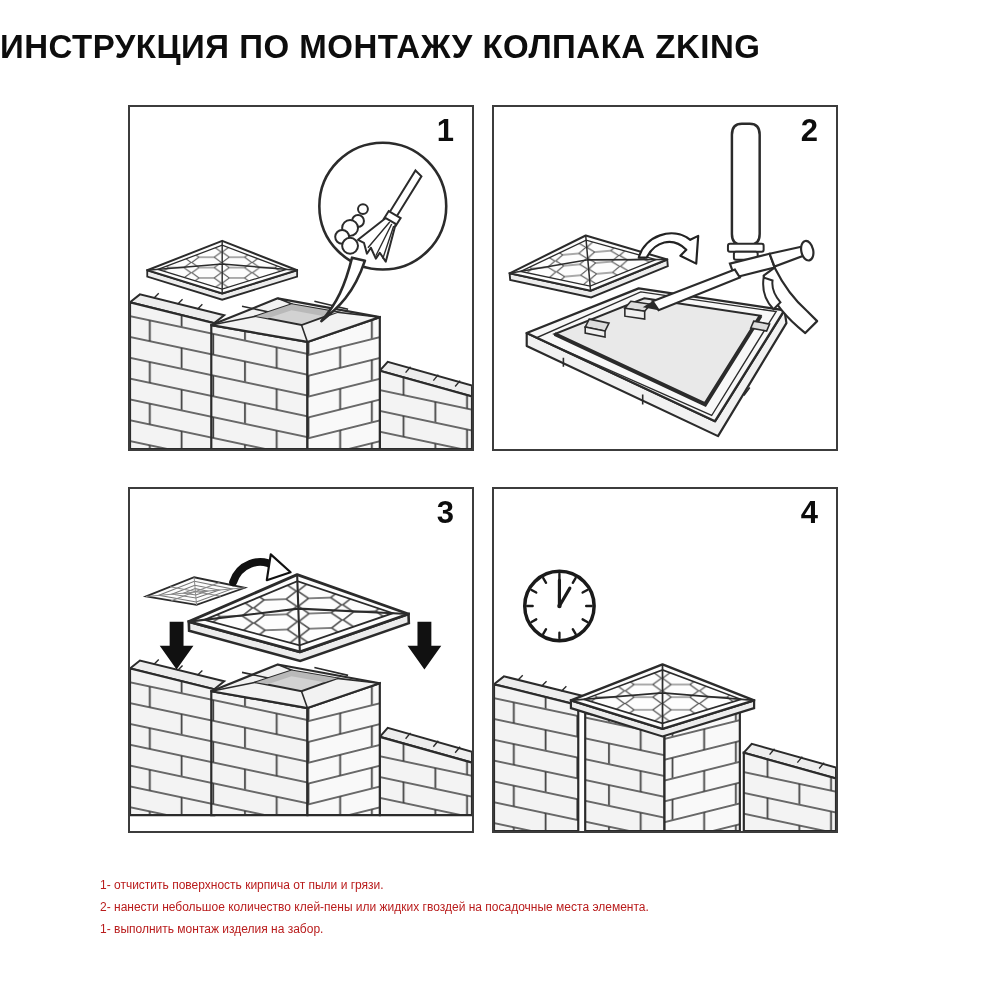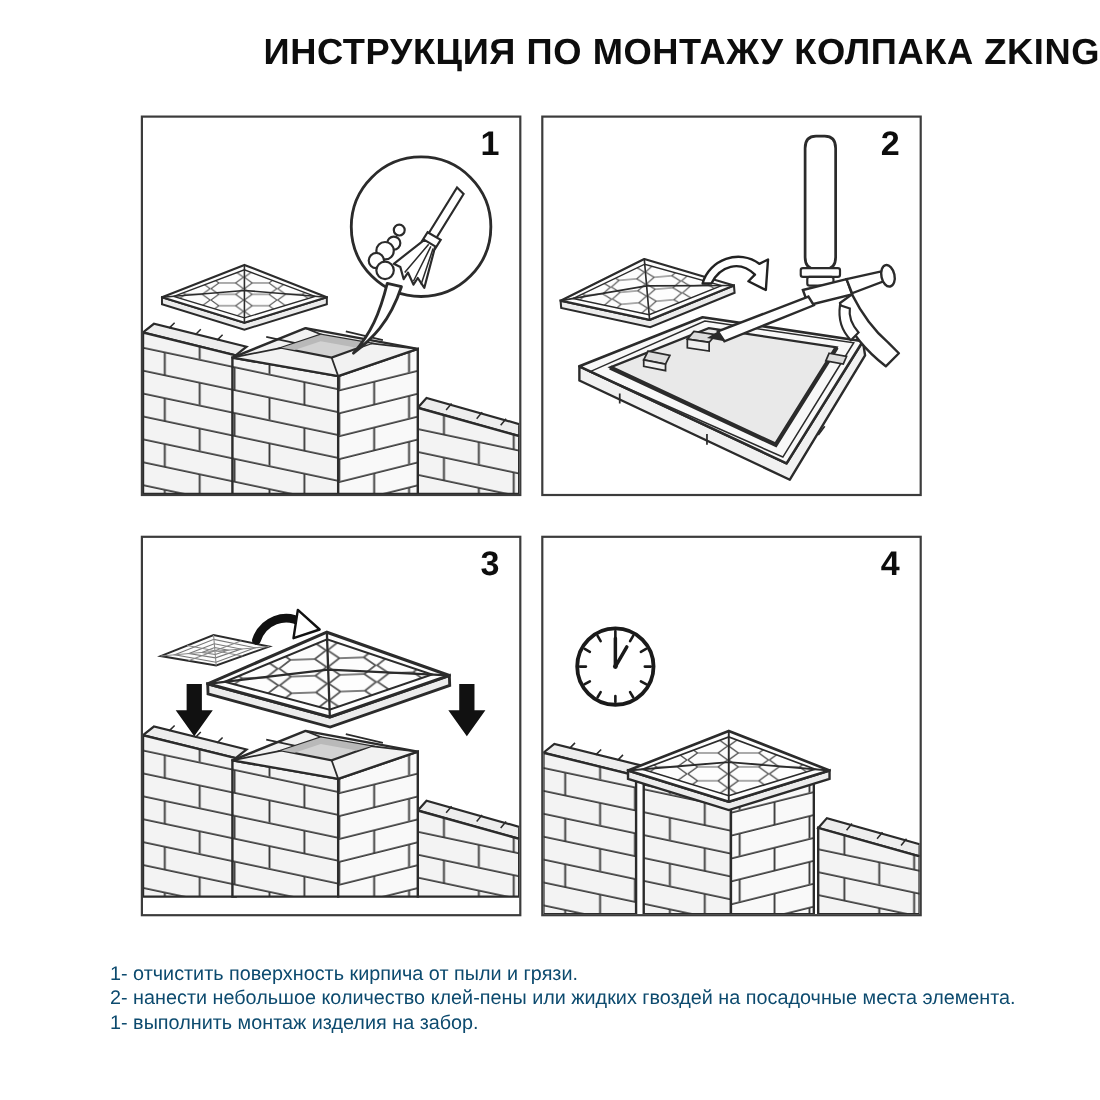--- a/index.html
+++ b/index.html
@@ -1,25 +1,25 @@
 <!DOCTYPE html>
 <html><head>
 <meta charset="utf-8">
 <style>
   html,body{margin:0;padding:0;background:#ffffff;}
   .page{position:relative;width:1000px;height:1000px;background:#ffffff;overflow:hidden;
         font-family:"Liberation Sans",sans-serif;color:#0d0d0d;}
-  .title{position:absolute;top:28px;left:0;width:1000px;text-align:right;margin:0;
+  .title{position:absolute;top:28px;left:0;width:1000px;text-align:left;margin:0;
          font-size:33px;font-weight:700;letter-spacing:.5px;color:#0d0d0d;white-space:nowrap;}
   .panel{position:absolute;width:342px;height:342px;border:2px solid #3c3c3c;background:#fff;}
   .panel svg{display:block;width:342px;height:342px;}
   #p1{left:128px;top:105px;} #p2{left:492px;top:105px;}
   #p3{left:128px;top:487px;} #p4{left:492px;top:487px;}
   .step-num{position:absolute;top:6px;right:18px;font-size:31px;font-weight:700;color:#0d0d0d;}
-  .notes{position:absolute;left:100px;top:874px;font-size:18px;line-height:22px;color:#0c4a6e;}
+  .notes{position:absolute;left:100px;top:874px;font-size:12px;line-height:22px;color:#b91c1c;}
   .note{white-space:nowrap;}
   [data-interactable]{cursor:default;}
 </style>
 </head>
 <body>
 
 <div class="page" data-interactable="false">
 
   <h1 class="title" data-interactable="false">ИНСТРУКЦИЯ ПО МОНТАЖУ КОЛПАКА ZKING</h1>
 

